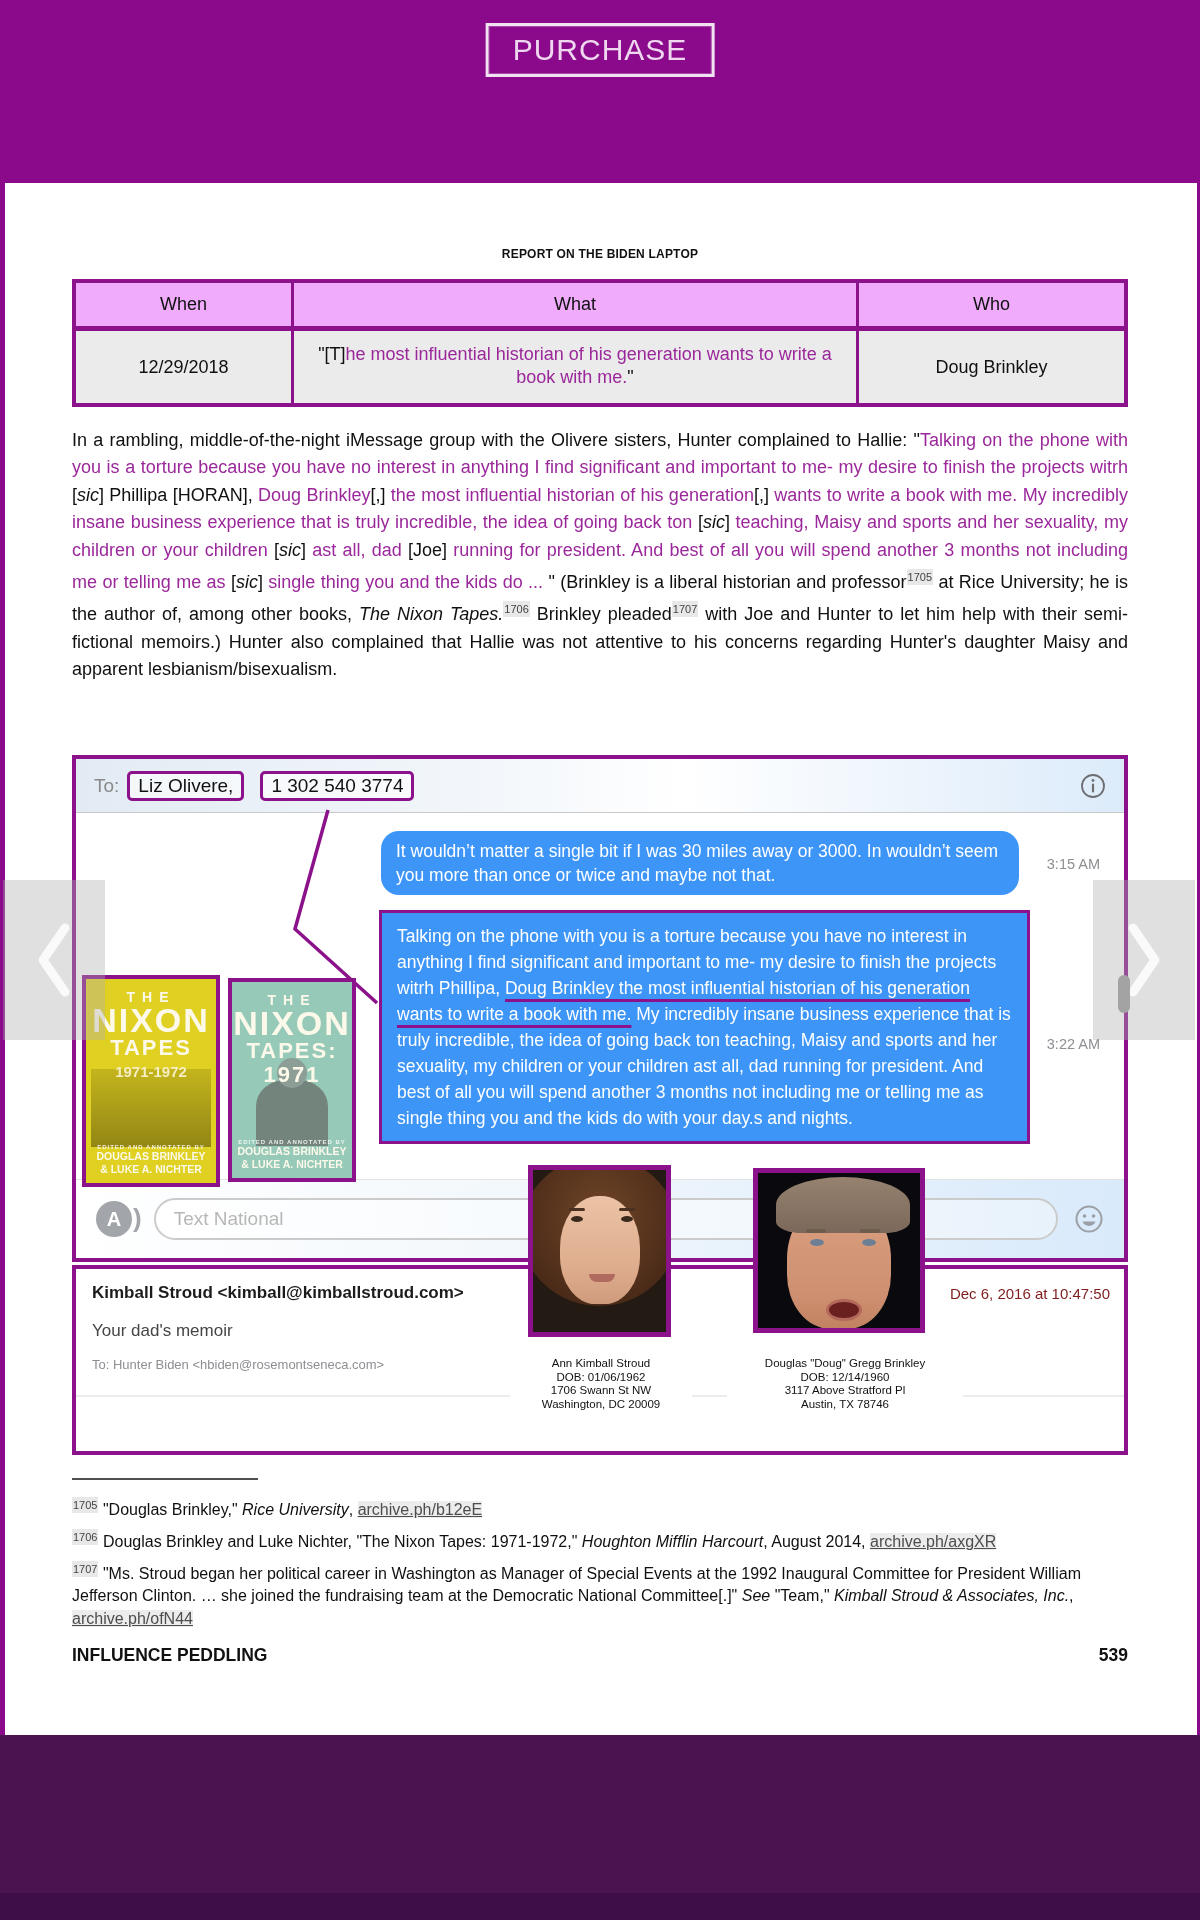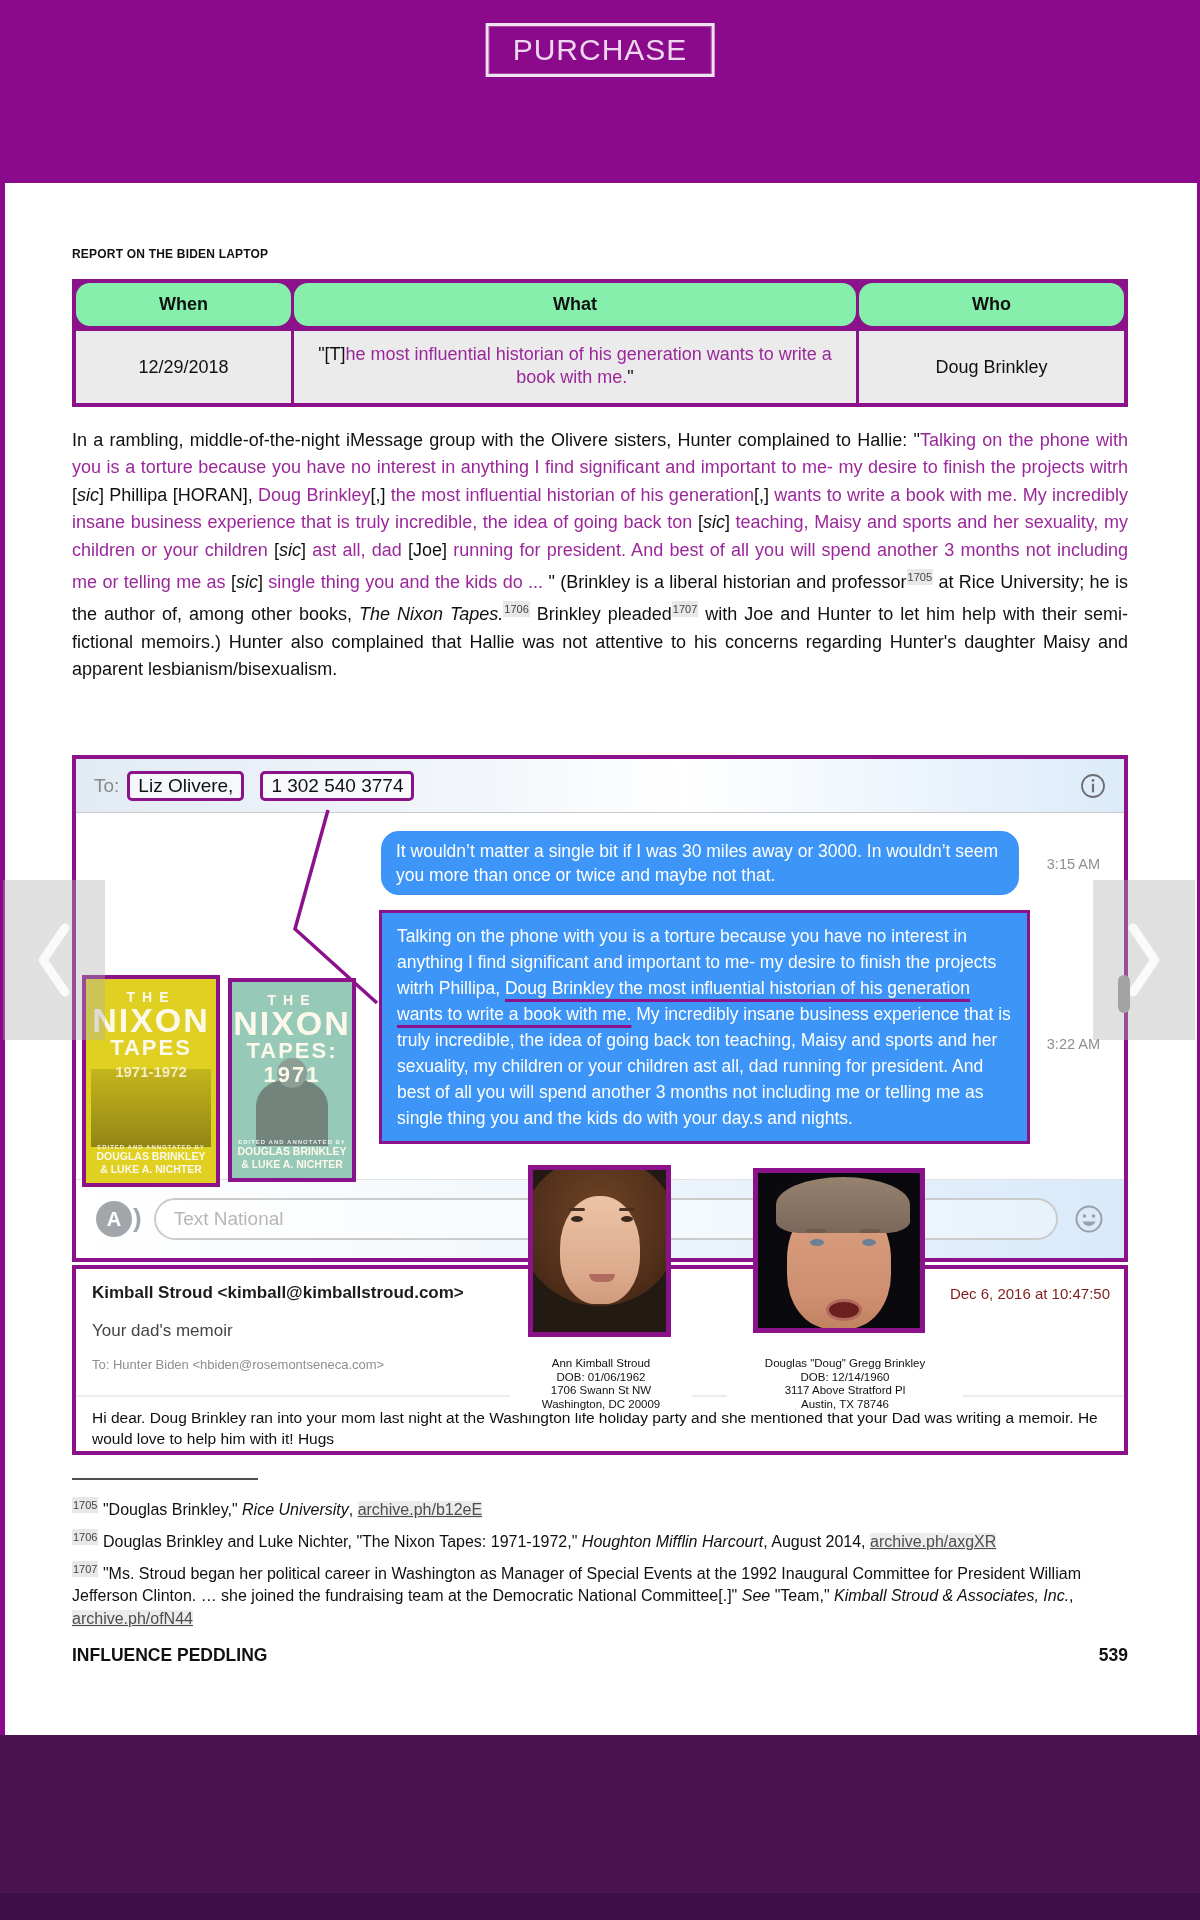--- a/index.html
+++ b/index.html
@@ -14,30 +14,30 @@
   
   .purchase-btn { position:absolute; top:23px; left:50%; transform:translateX(-50%);
     padding:7px 24px; background:transparent; border:3px solid #f0e2f1;
     box-shadow:inset 0 0 0 1px rgba(255,255,255,.25);
     color:#eed7ef; font-size:30px; letter-spacing:1px; cursor:pointer; z-index:40;
     font-family:"Liberation Sans",sans-serif; }
 
   
   .page { position:absolute; top:183px; left:5px; width:1192px; height:1552px; background:#ffffff; }
 
-  .report-label { position:absolute; top:64px; left:67px; width:1056px; text-align:left;
+  .report-label { position:absolute; top:64px; left:67px; width:1056px; text-align:center;
     font-size:12px; font-weight:bold; color:#111; letter-spacing:.2px; }
 
   
   .when-table { position:absolute; top:96px; left:67px; width:1056px;
     background:#8b128b; border:4px solid #8b128b;
     display:grid; grid-template-columns:215px 562px 1fr; grid-template-rows:43px 72px;
     column-gap:3px; row-gap:5px; }
-  .when-table .hcell { background:#86efac; display:flex; align-items:center; justify-content:center;
-    font-weight:bold; font-size:18px; color:#111;border-radius:14px; }
+  .when-table .hcell { background:#f0abfc; display:flex; align-items:center; justify-content:center;
+    font-weight:normal; font-size:18px; color:#111; }
   .when-table .dcell { background:#ebebeb; display:flex; align-items:center; justify-content:center;
     font-size:18px; color:#111; text-align:center; padding:4px 14px; line-height:23px; flex-wrap:wrap; }
   .what-cell { display:block !important; padding-top:12px !important; }
 
   
   .doc-paragraph { position:absolute; top:244px; left:67px; width:1056px;
     font-size:18px; line-height:27.4px; text-align:justify; color:#101010; }
 
   
   .sg-k  { color:#101010; }
@@ -309,21 +309,20 @@
       <div>3117 Above Stratford Pl</div>
       <div>Austin, TX 78746</div>
     </div>
 
     <div class="email-box">
       <div class="email-from">Kimball Stroud &lt;kimball@kimballstroud.com&gt;</div>
       <div class="email-date">Dec 6, 2016 at 10:47:50</div>
       <div class="email-subject">Your dad's memoir</div>
       <div class="email-to">To: Hunter Biden &lt;hbiden@rosemontseneca.com&gt;</div>
       <div class="email-divider"></div>
-      <div class="email-body">Hi dear. Doug Brinkley ran into your mom last night at the Washington life holiday party and she mentioned that your Dad was writing a memoir. He would love to help him with it! Hugs</div>
     </div>
 
     <div class="fn-rule"></div>
     <div class="footnotes">
       <p><span class="sg-sup">1705</span><span class="sg-k"> "Douglas Brinkley," </span><span class="sg-i">Rice University</span><span class="sg-k">, </span><span class="sg-link">archive.ph/b12eE</span></p>
       <p><span class="sg-sup">1706</span><span class="sg-k"> Douglas Brinkley and Luke Nichter, "The Nixon Tapes: 1971-1972," </span><span class="sg-i">Houghton Mifflin Harcourt</span><span class="sg-k">, August 2014, </span><span class="sg-link">archive.ph/axgXR</span></p>
       <p><span class="sg-sup">1707</span><span class="sg-k"> "Ms. Stroud began her political career in Washington as Manager of Special Events at the 1992 Inaugural Committee for President William Jefferson Clinton. … she joined the fundraising team at the Democratic National Committee[.]" </span><span class="sg-i">See</span><span class="sg-k"> "Team," </span><span class="sg-i">Kimball Stroud &amp; Associates, Inc.</span><span class="sg-k">, </span><span class="sg-link">archive.ph/ofN44</span></p>
     </div>
 
     <div class="page-footer">

